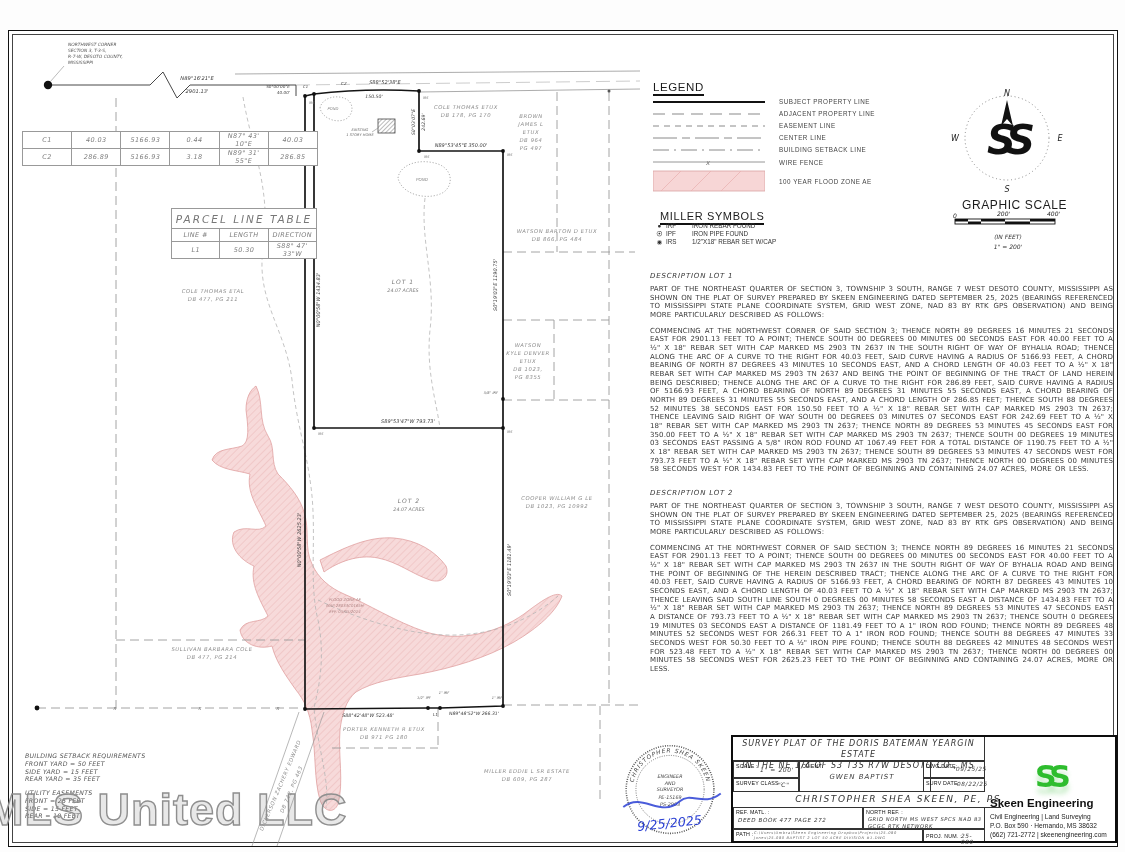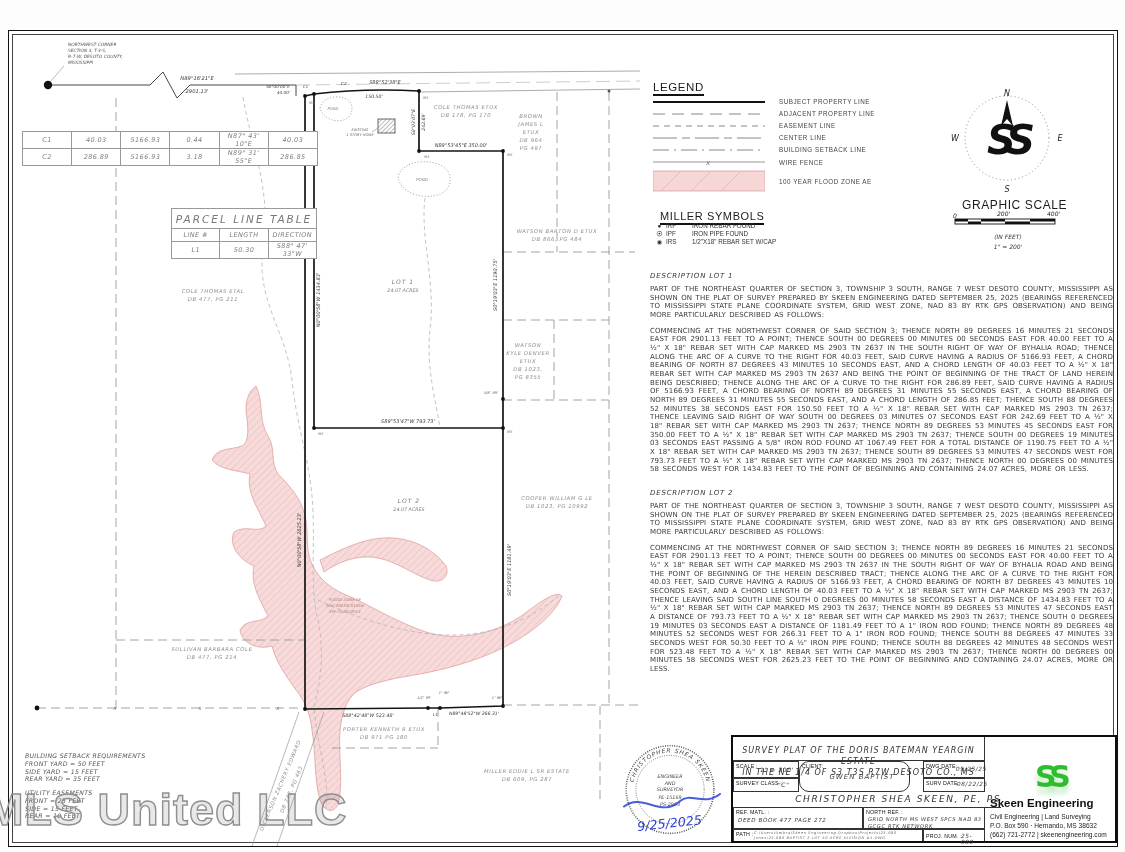--- a/index.html
+++ b/index.html
@@ -41,21 +41,21 @@
   .gs-sub{font-size:6px;color:#333;font-style:italic;position:absolute;text-align:center;width:110px;}
   
   .tb{position:absolute;left:731px;top:735px;width:386px;height:108px;border:2px solid #0d0d0d;
     box-sizing:border-box;background:#fff;z-index:3;}
   .tb .cell{position:absolute;box-sizing:border-box;border:0.7px solid #333;}
   .tb .lab{font-family:"Liberation Sans",sans-serif;font-size:5.3px;color:#111;position:absolute;
     left:2px;top:1px;letter-spacing:.2px;}
   .tb .val{font-style:italic;color:#3b3b3b;letter-spacing:.6px;}
   .tb-title{position:absolute;left:0;top:0;width:252px;height:24px;border-right:0.7px solid #333;
     border-bottom:0.7px solid #333;text-align:center;font-style:italic;font-size:8px;color:#333;
-    letter-spacing:1px;line-height:1.4;padding-top:8px;box-sizing:border-box;}
+    letter-spacing:1px;line-height:1.4;padding-top:1px;box-sizing:border-box;}
   .tb-name{position:absolute;left:0;top:55px;width:252px;height:15px;border-bottom:0.7px solid #333;
     text-align:right;font-style:italic;font-size:9px;letter-spacing:1.6px;color:#333;line-height:15px;margin-left:16px;}
   .tb-right{position:absolute;left:252px;top:0;width:130px;height:104px;}
   .tb-logo{position:absolute;left:0;top:22px;width:130px;text-align:center;
     font-family:"DejaVu Sans",sans-serif;font-weight:bold;font-style:normal;font-size:30px;
     letter-spacing:-6px;color:#2ebd2e;text-shadow:0 7px 5px rgba(46,189,46,.25);}
   .tb-firm{position:absolute;left:0;top:60px;width:130px;text-align:left;padding-left:5px;
     font-family:"Liberation Sans",sans-serif;font-weight:bold;font-size:11.5px;color:#111;box-sizing:border-box;}
   .tb-line{position:absolute;left:5px;width:124px;font-family:"Liberation Sans",sans-serif;
     font-size:6.6px;color:#222;}
@@ -416,21 +416,21 @@
   <div class="tb">
     <div class="tb-title">
       <div>SURVEY PLAT OF THE DORIS BATEMAN YEARGIN ESTATE</div>
       <div>IN THE NE 1/4 OF S3 T3S R7W DESOTO CO., MS</div>
     </div>
 
     <div class="cell" style="left:0;top:24px;width:66px;height:17px;">
       <span class="lab">SCALE :</span>
       <span class="val" style="position:absolute;left:26px;top:4px;font-size:6px;">1" = 200'</span>
     </div>
-    <div class="cell" style="left:66px;top:24px;width:111px;height:31px;border-radius:10px;">
+    <div class="cell" style="left:66px;top:24px;width:132px;height:31px;">
       <span class="lab">CLIENT:</span>
       <span class="val" style="position:absolute;left:0;top:11px;width:124px;text-align:center;font-size:7px;letter-spacing:1px;">GWEN BAPTIST</span>
     </div>
     <div class="cell" style="left:190px;top:24px;width:62px;height:17px;">
       <span class="lab">DWG DATE:</span>
       <span class="val" style="position:absolute;left:32px;top:4px;font-size:5.8px;">09/25/25</span>
     </div>
     <div class="cell" style="left:0;top:41px;width:66px;height:14px;">
       <span class="lab">SURVEY CLASS :</span>
       <span class="val" style="position:absolute;left:44px;top:2px;font-size:6px;">"C"</span>

